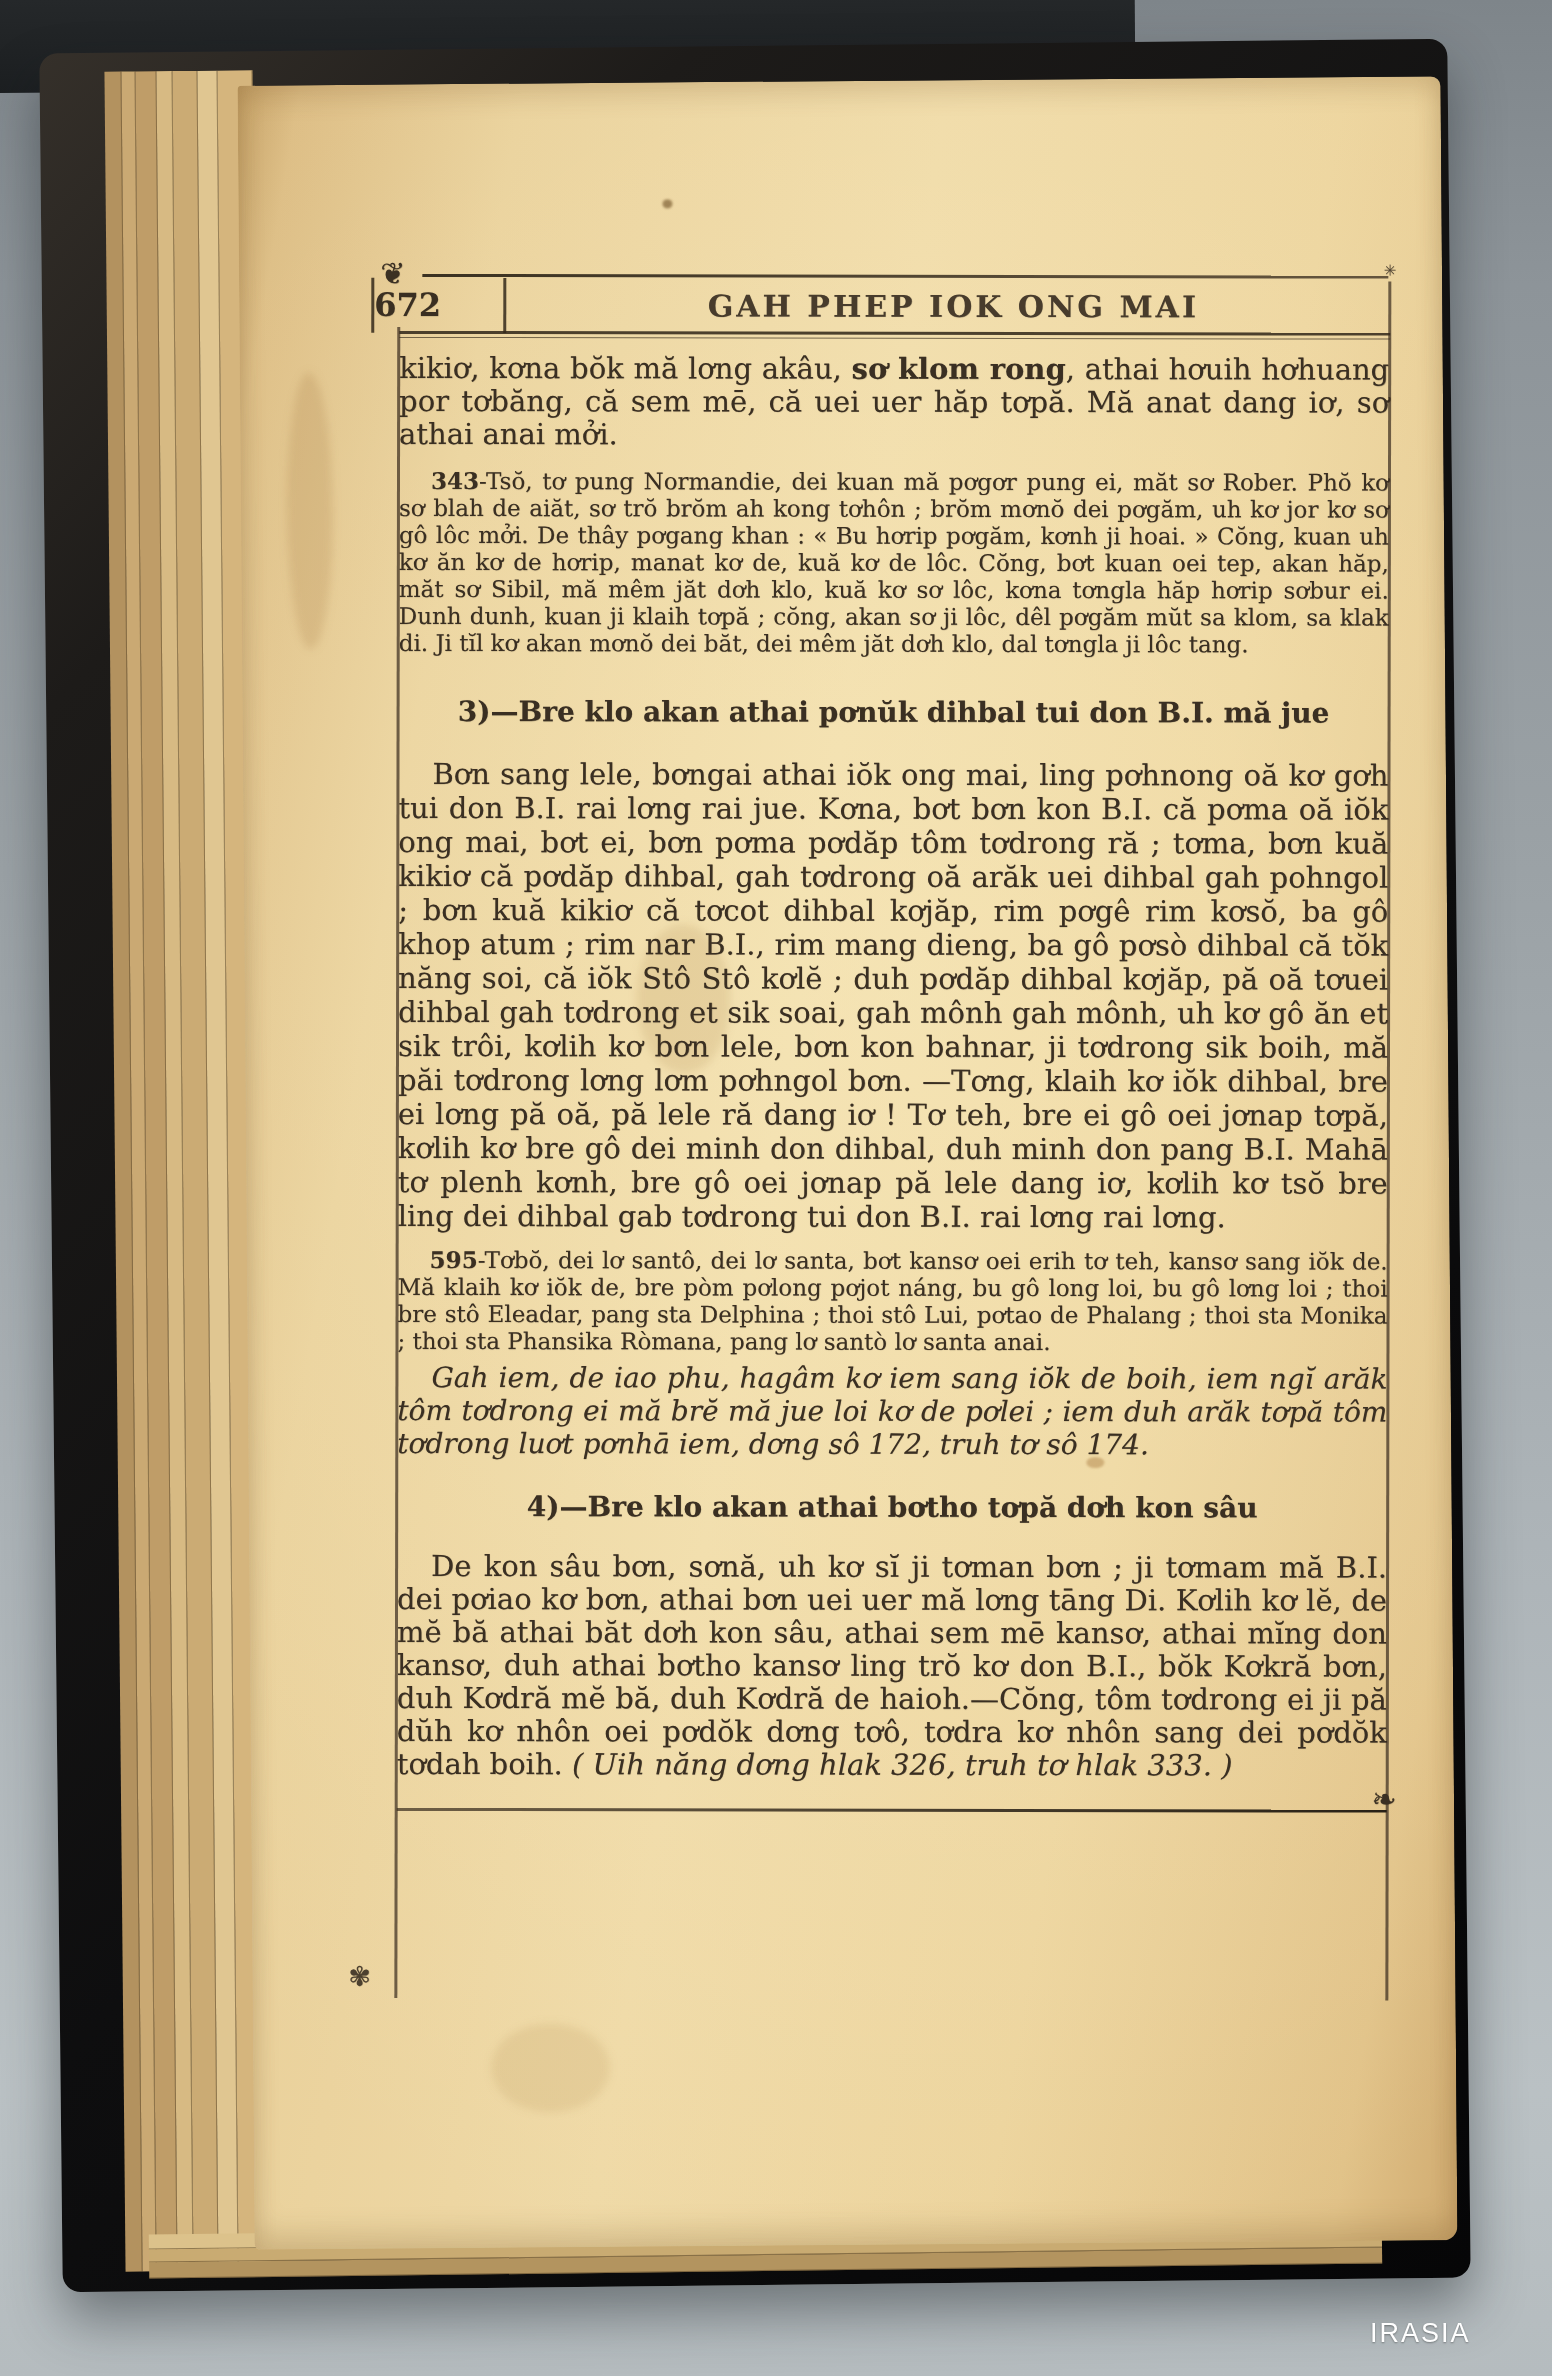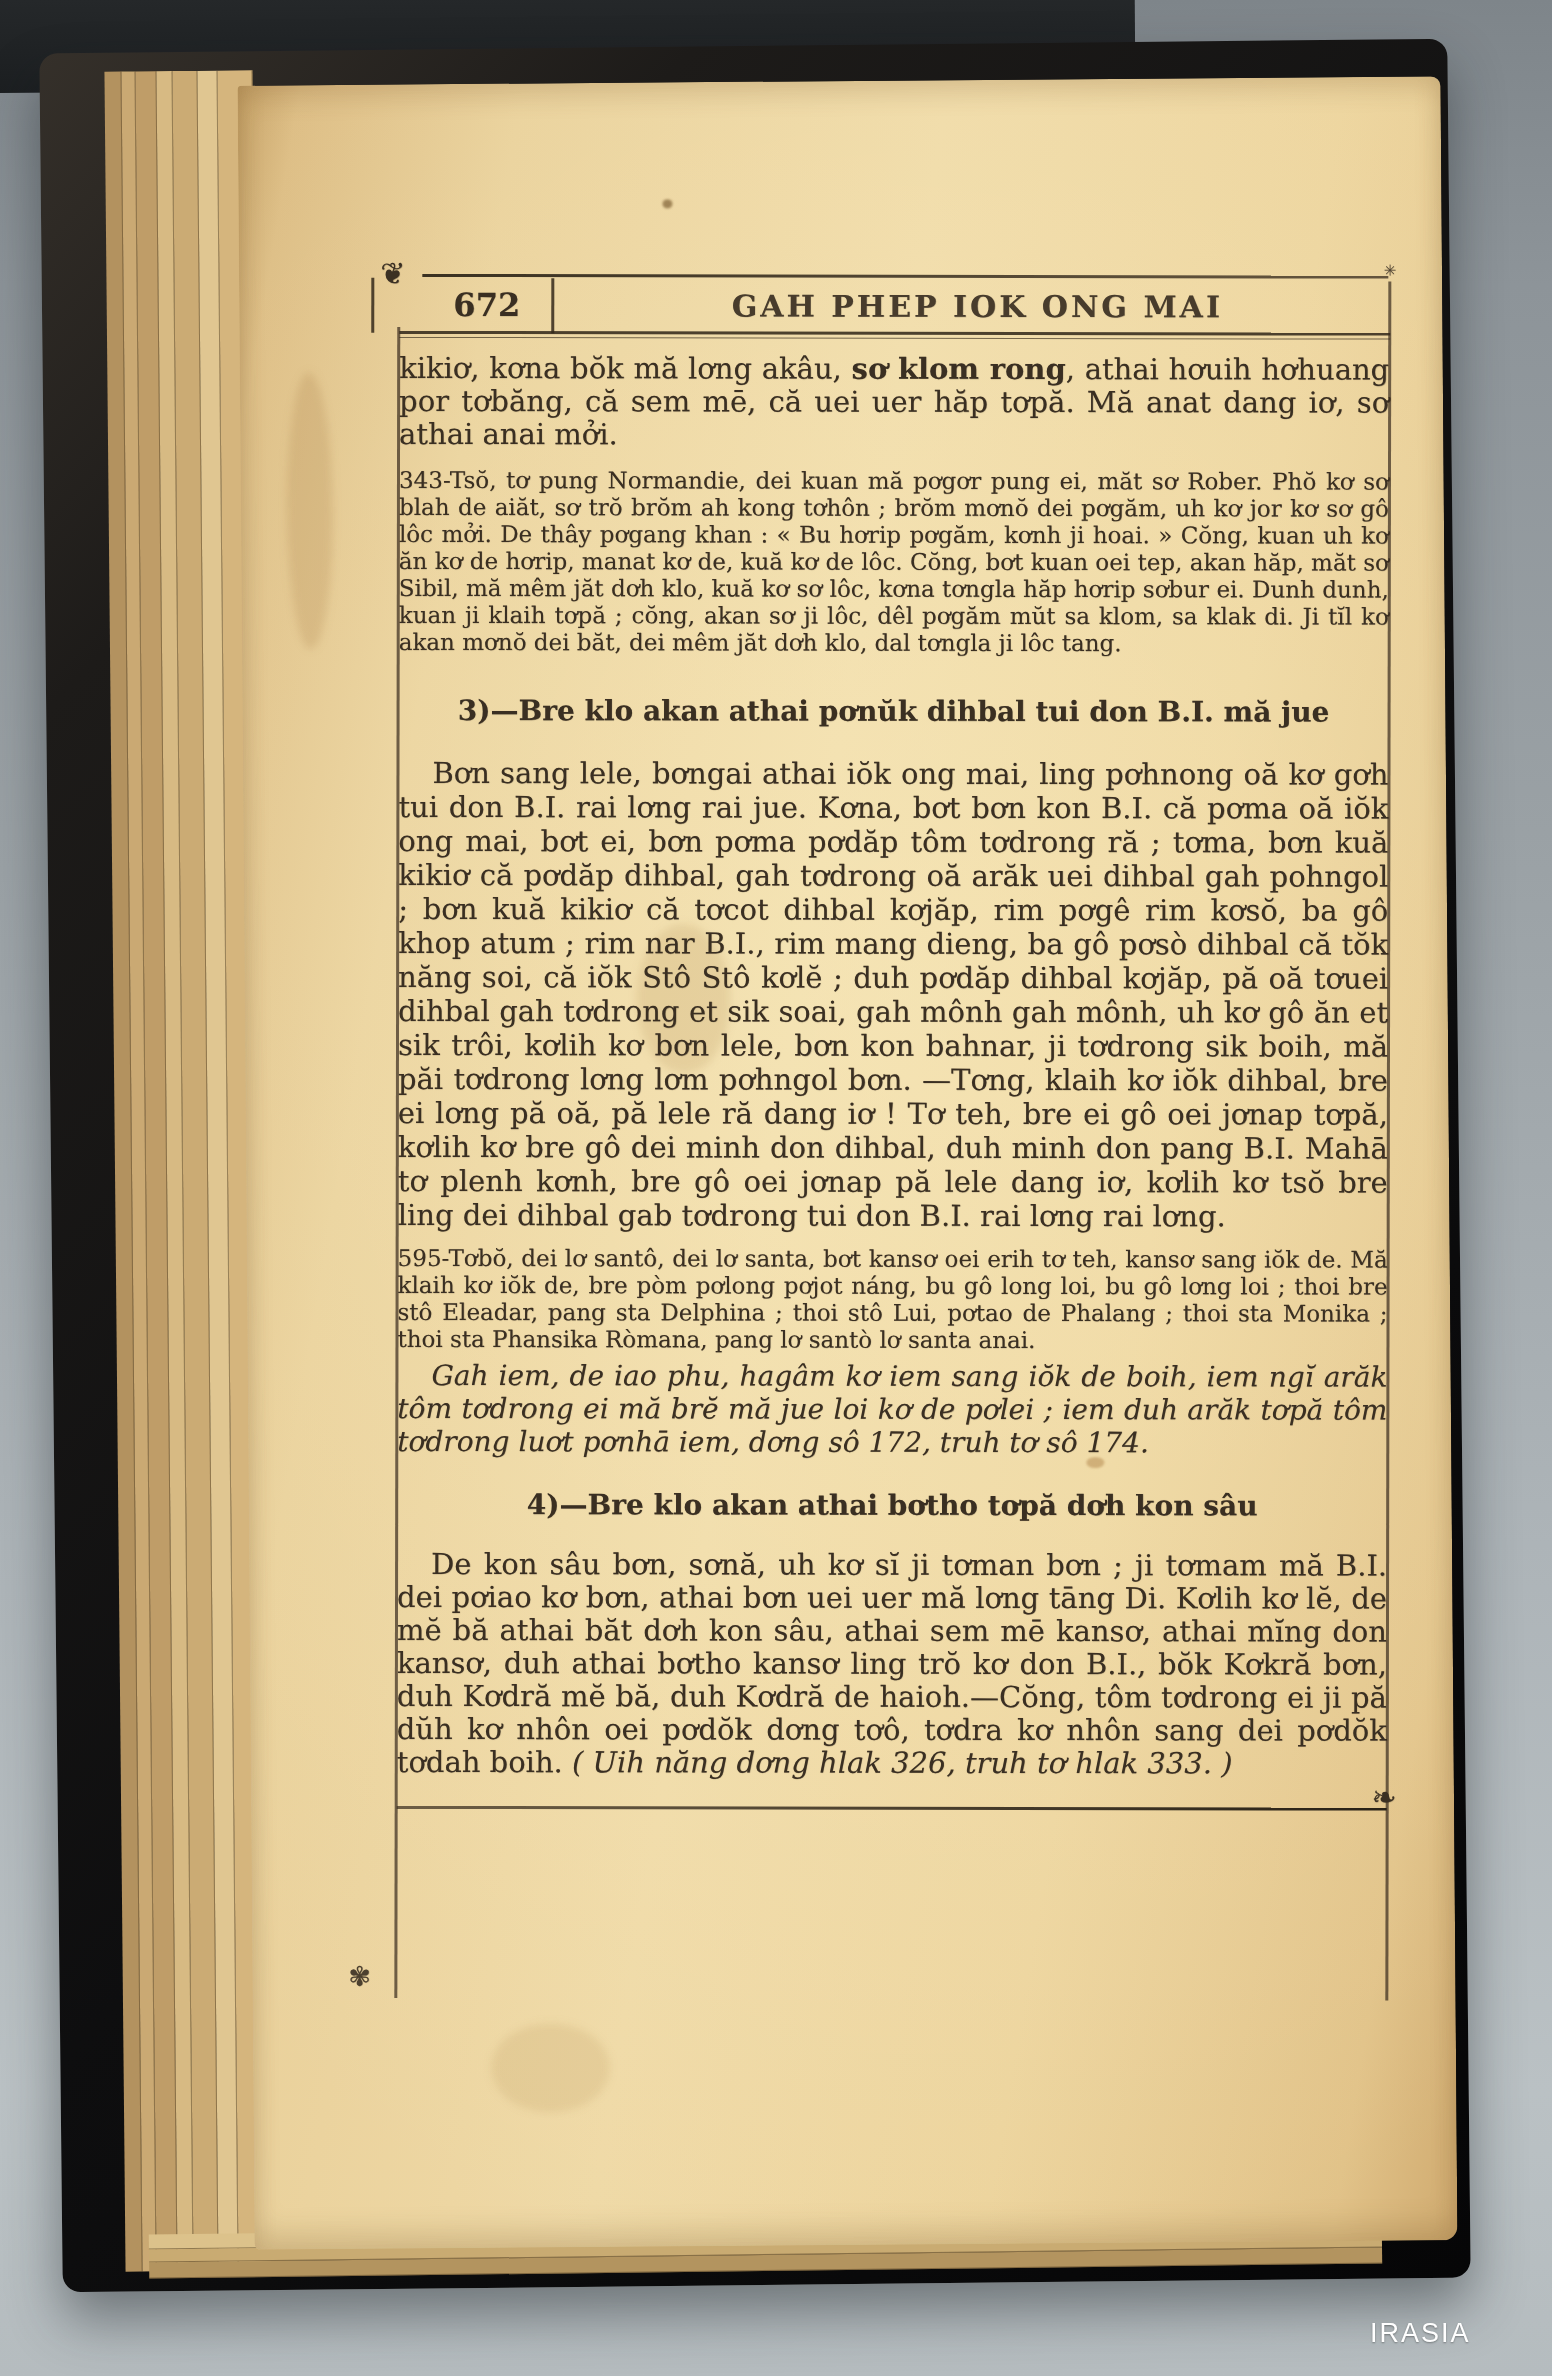--- a/index.html
+++ b/index.html
@@ -43,30 +43,30 @@
   .vrule-left{left:32px;top:63px;height:1671px;}
   .vrule-right{left:1023px;top:16px;height:1719px;}
   .rule-top{position:relative;margin:10px 12px 0 57px;height:3px;
     background:linear-gradient(90deg,rgba(40,32,20,.9),rgba(55,42,28,.75));}
   .orn{color:#3b3023;line-height:1;}
   .orn-tl{position:absolute;left:-42px;top:-15px;font-size:30px;}
   .orn-tr{position:absolute;right:-8px;top:-12px;font-size:15px;opacity:.85;}
   .header-row{display:flex;align-items:center;height:48px;margin-top:4px;}
   .hbar{width:3px;height:55px;background:rgba(52,41,27,.85);flex:none;}
   .hsp{width:6px;flex:none;}
-  .pagenum{width:129px;text-align:center;font-weight:bold;font-size:32px;flex:none;margin-left:48px;}
+  .pagenum{width:129px;text-align:left;font-weight:bold;font-size:32px;flex:none;}
   .rtitle{flex:1;text-align:center;font-weight:bold;font-size:30px;letter-spacing:3px;opacity:.92;}
   .double-rule{margin:2px 10px 0 34px;border-top:3.5px solid rgba(48,38,24,.85);
     padding-top:3px;border-bottom:1.5px solid rgba(48,38,24,.65);height:0;}
   .col{margin-left:34px;width:990px;}
   .col p{margin:0;text-align:justify;}
   .p1{font-size:29px;line-height:33px;margin-top:14px !important;}
   .psmall{font-size:23px;line-height:27px;margin-top:16px !important;}
   .psmall2{margin-top:13px !important;}
-  .secnum{font-weight:normal;}
+  .secnum{font-weight:bold;margin-left:32px;}
   .hcenter{text-align:center !important;font-weight:bold;font-size:28px;}
   .h3c{margin-top:38px !important;}
   .h4c{margin-top:30px !important;}
   .p3{font-size:29px;line-height:34px;margin-top:29px !important;text-indent:34px;}
   .pitalic{font-style:italic;font-size:28px;line-height:33px;margin-top:6px !important;text-indent:34px;}
   .p4{font-size:29px;line-height:33px;margin-top:27px !important;text-indent:34px;}
   .rule-bottom{position:relative;margin-top:27px;height:3px;width:990px;
     background:linear-gradient(90deg,rgba(55,42,28,.7),rgba(30,24,16,.95));}
   .orn-br{position:absolute;right:-10px;top:-25px;font-size:30px;}
   .flower{position:absolute;left:-14px;top:1699px;font-size:27px;opacity:.9;}

